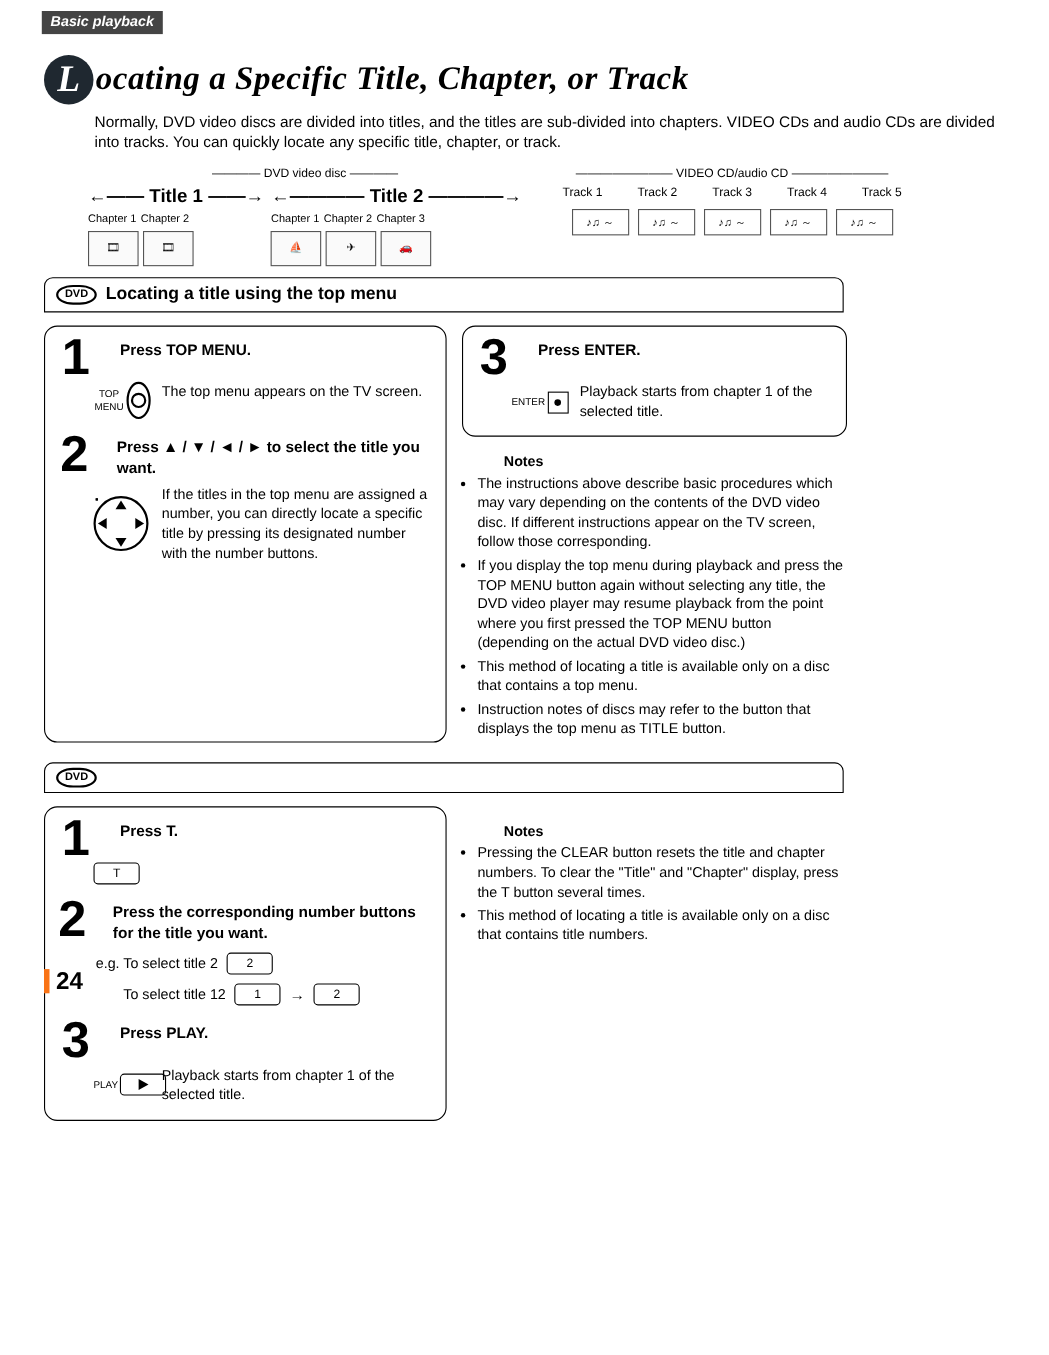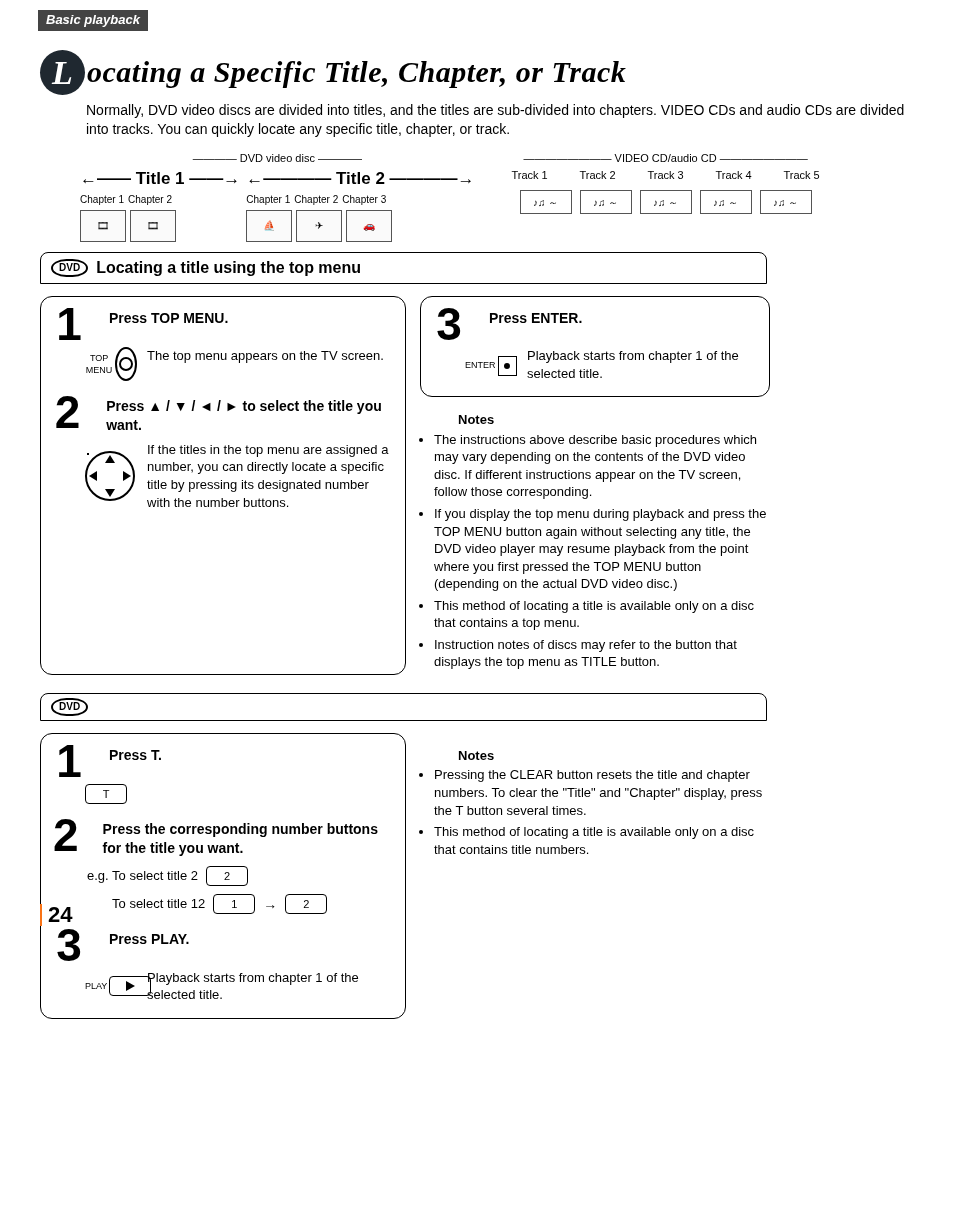--- a/index.html
+++ b/index.html
@@ -239,25 +239,25 @@
     border:1px solid #888; height:26px; font-size:7px; display:flex;
     align-items:flex-start; justify-content:flex-start; padding:1px 2px;
     background:#fafafa;
   }
 
   .eg-line { font-size:13px; margin:8px 0 4px 34px; display:flex; align-items:center; gap:8px;}
   .arrow { font-size:14px; }
 
   .page-num {
     position: absolute;
-    bottom: 113px;
+    bottom: 136px;
     left: 40px;
     font-weight: bold;
     font-size: 22px;
-    border-left: 2px solid #f97316;
+    border-left: 5px solid #f97316;
     padding-left: 6px;
     line-height: 1;
   }
 </style>
 </head>
 <body>
 
 <div class="page">
   <div class="top-tab">Basic playback</div>
 

